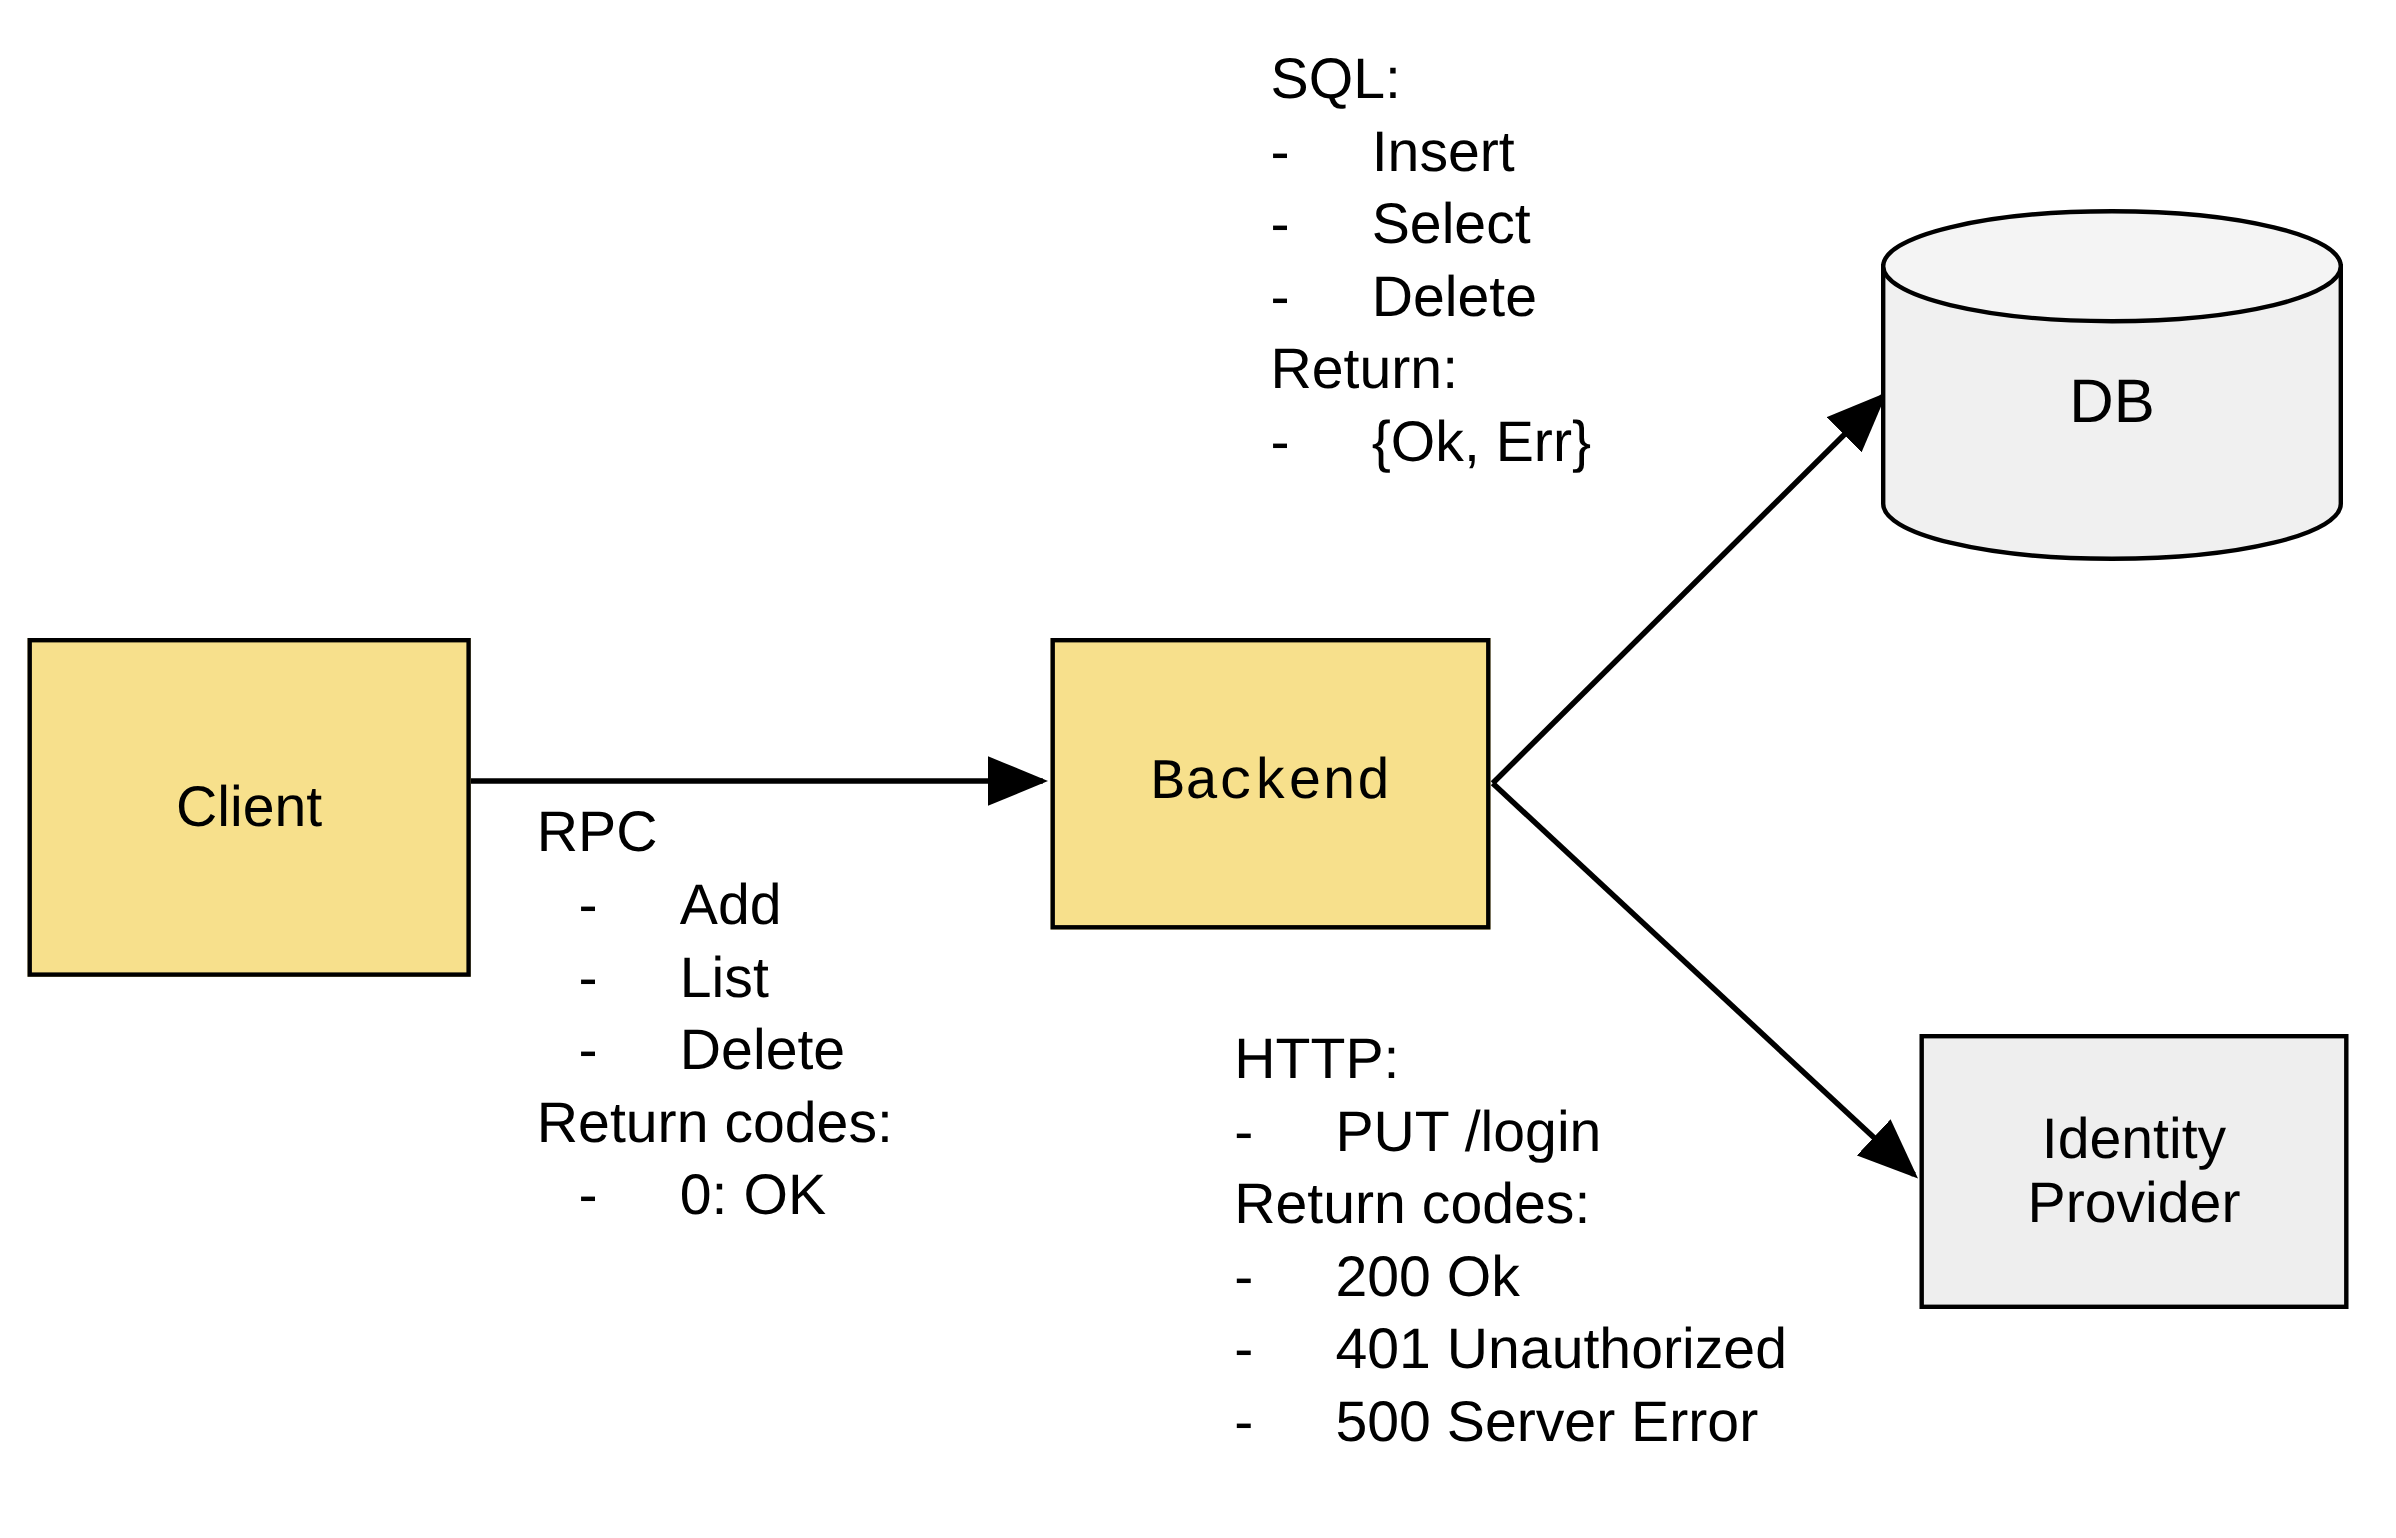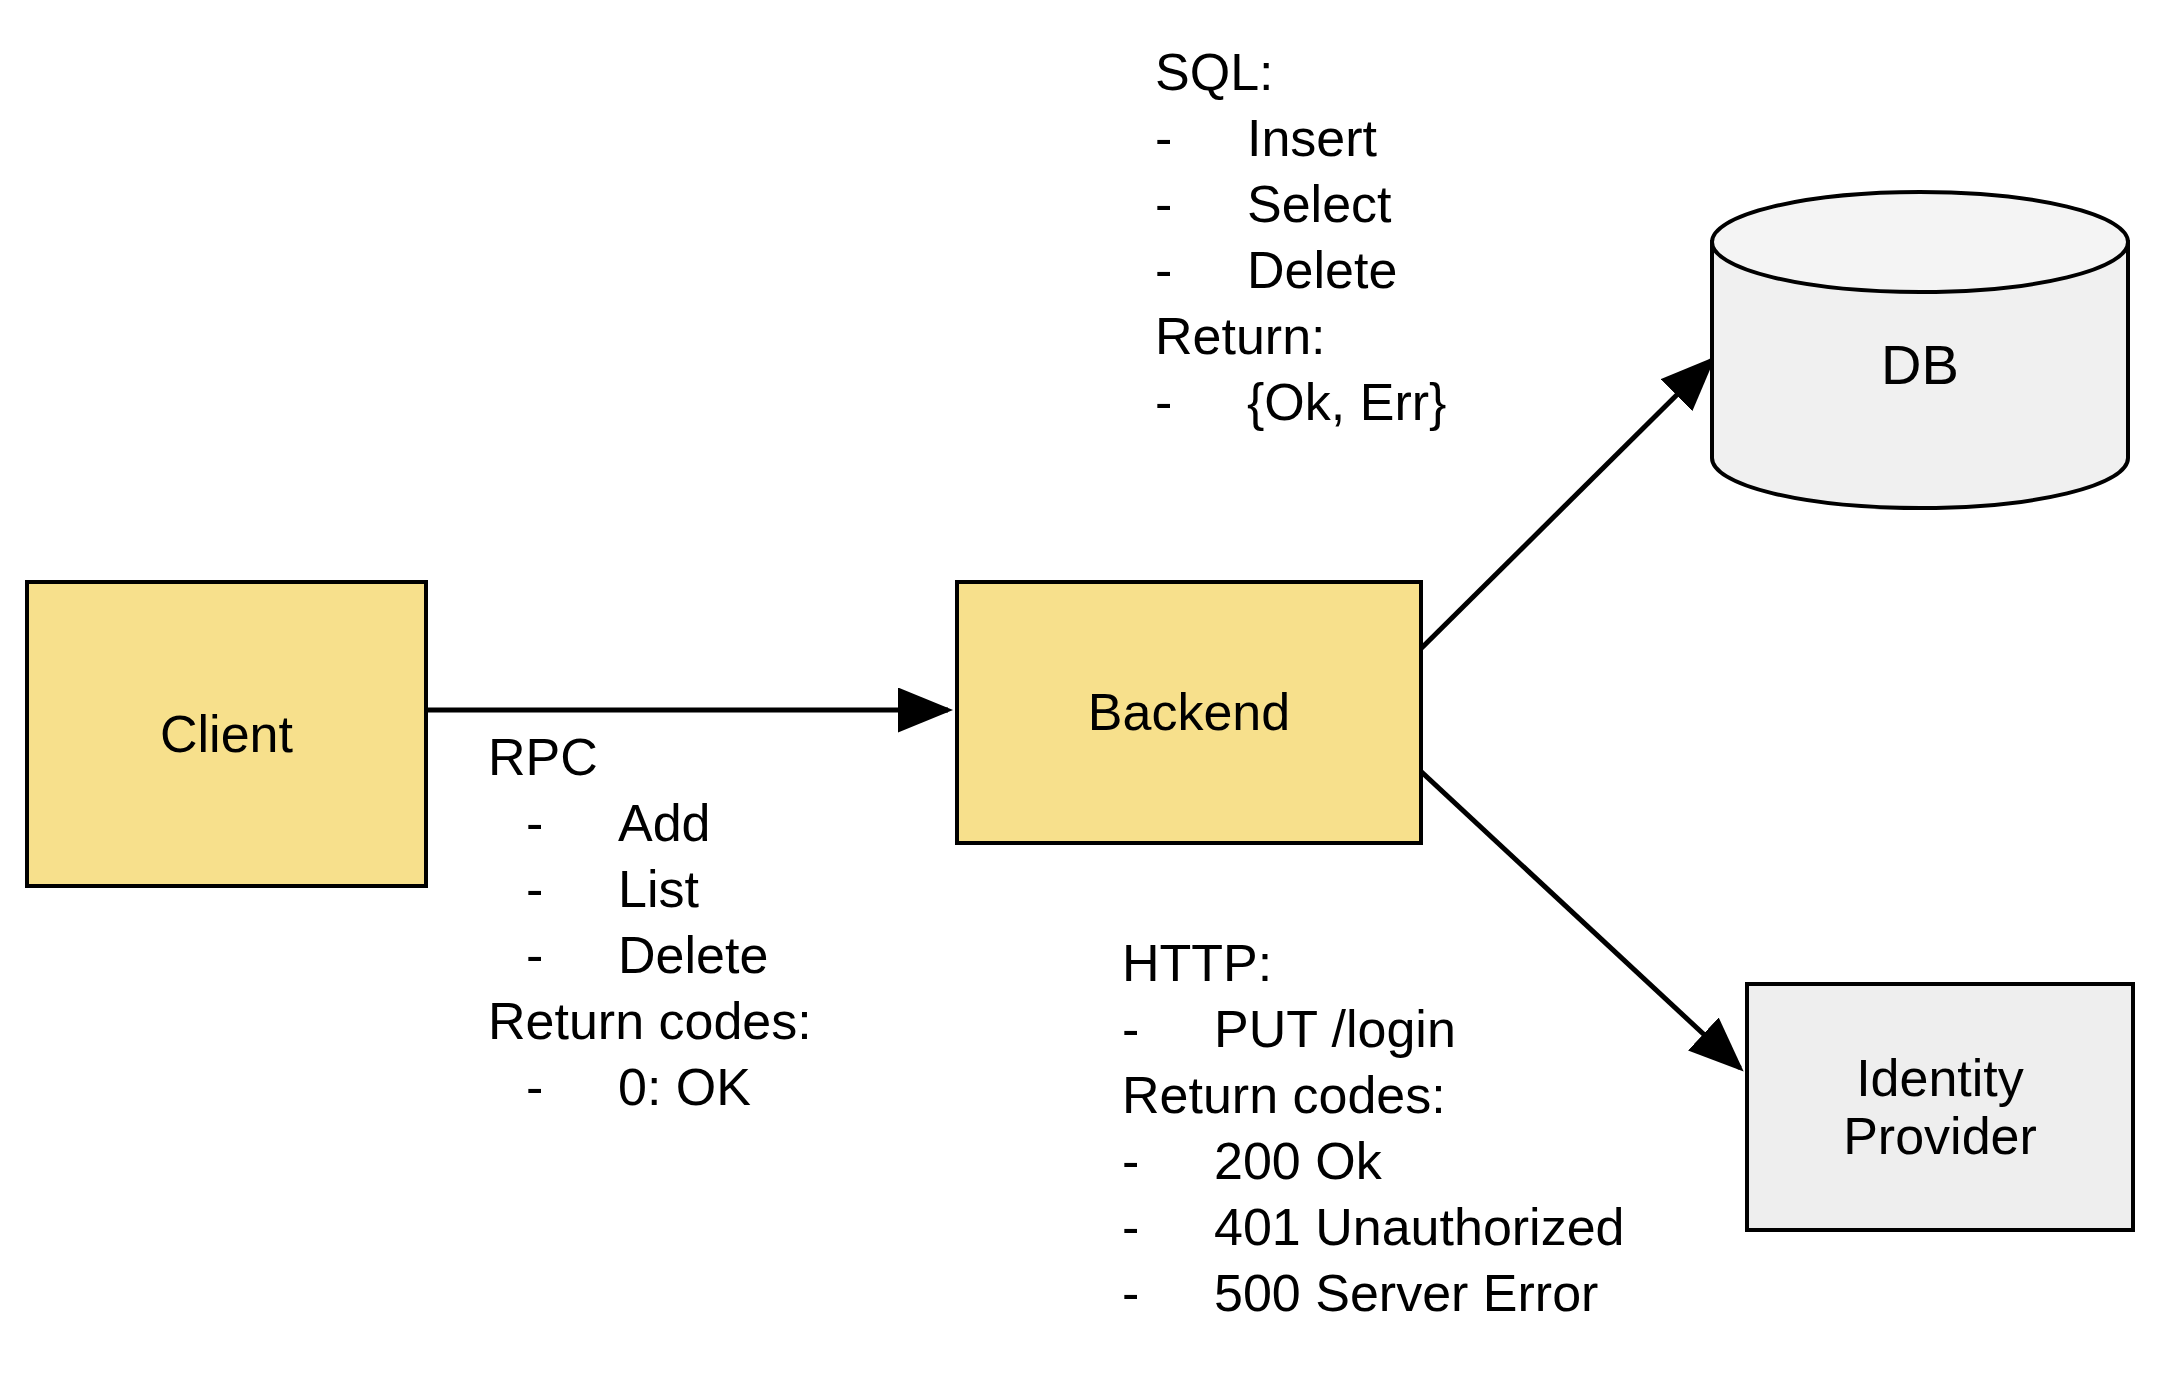--- a/index.html
+++ b/index.html
@@ -33,31 +33,31 @@
   .node-client {
     left: 25px;
     top: 580px;
     width: 403px;
     height: 308px;
     background: #f7e08c;
   }
   .node-backend {
     left: 955px;
     top: 580px;
-    width: 468px;
+    width: 400px;
     height: 265px;
     background: #f7e08c;
+    font-family: Liberation Mono, monospace;
   }
   .node-idp {
     left: 1745px;
     top: 940px;
     width: 390px;
     height: 250px;
     background: #eeeeee;
-    margin-top: 42px;
   }
 
   
   .cylinder {
     position: absolute;
     left: 1710px;
     top: 190px;
     width: 420px;
     height: 320px;
   }

